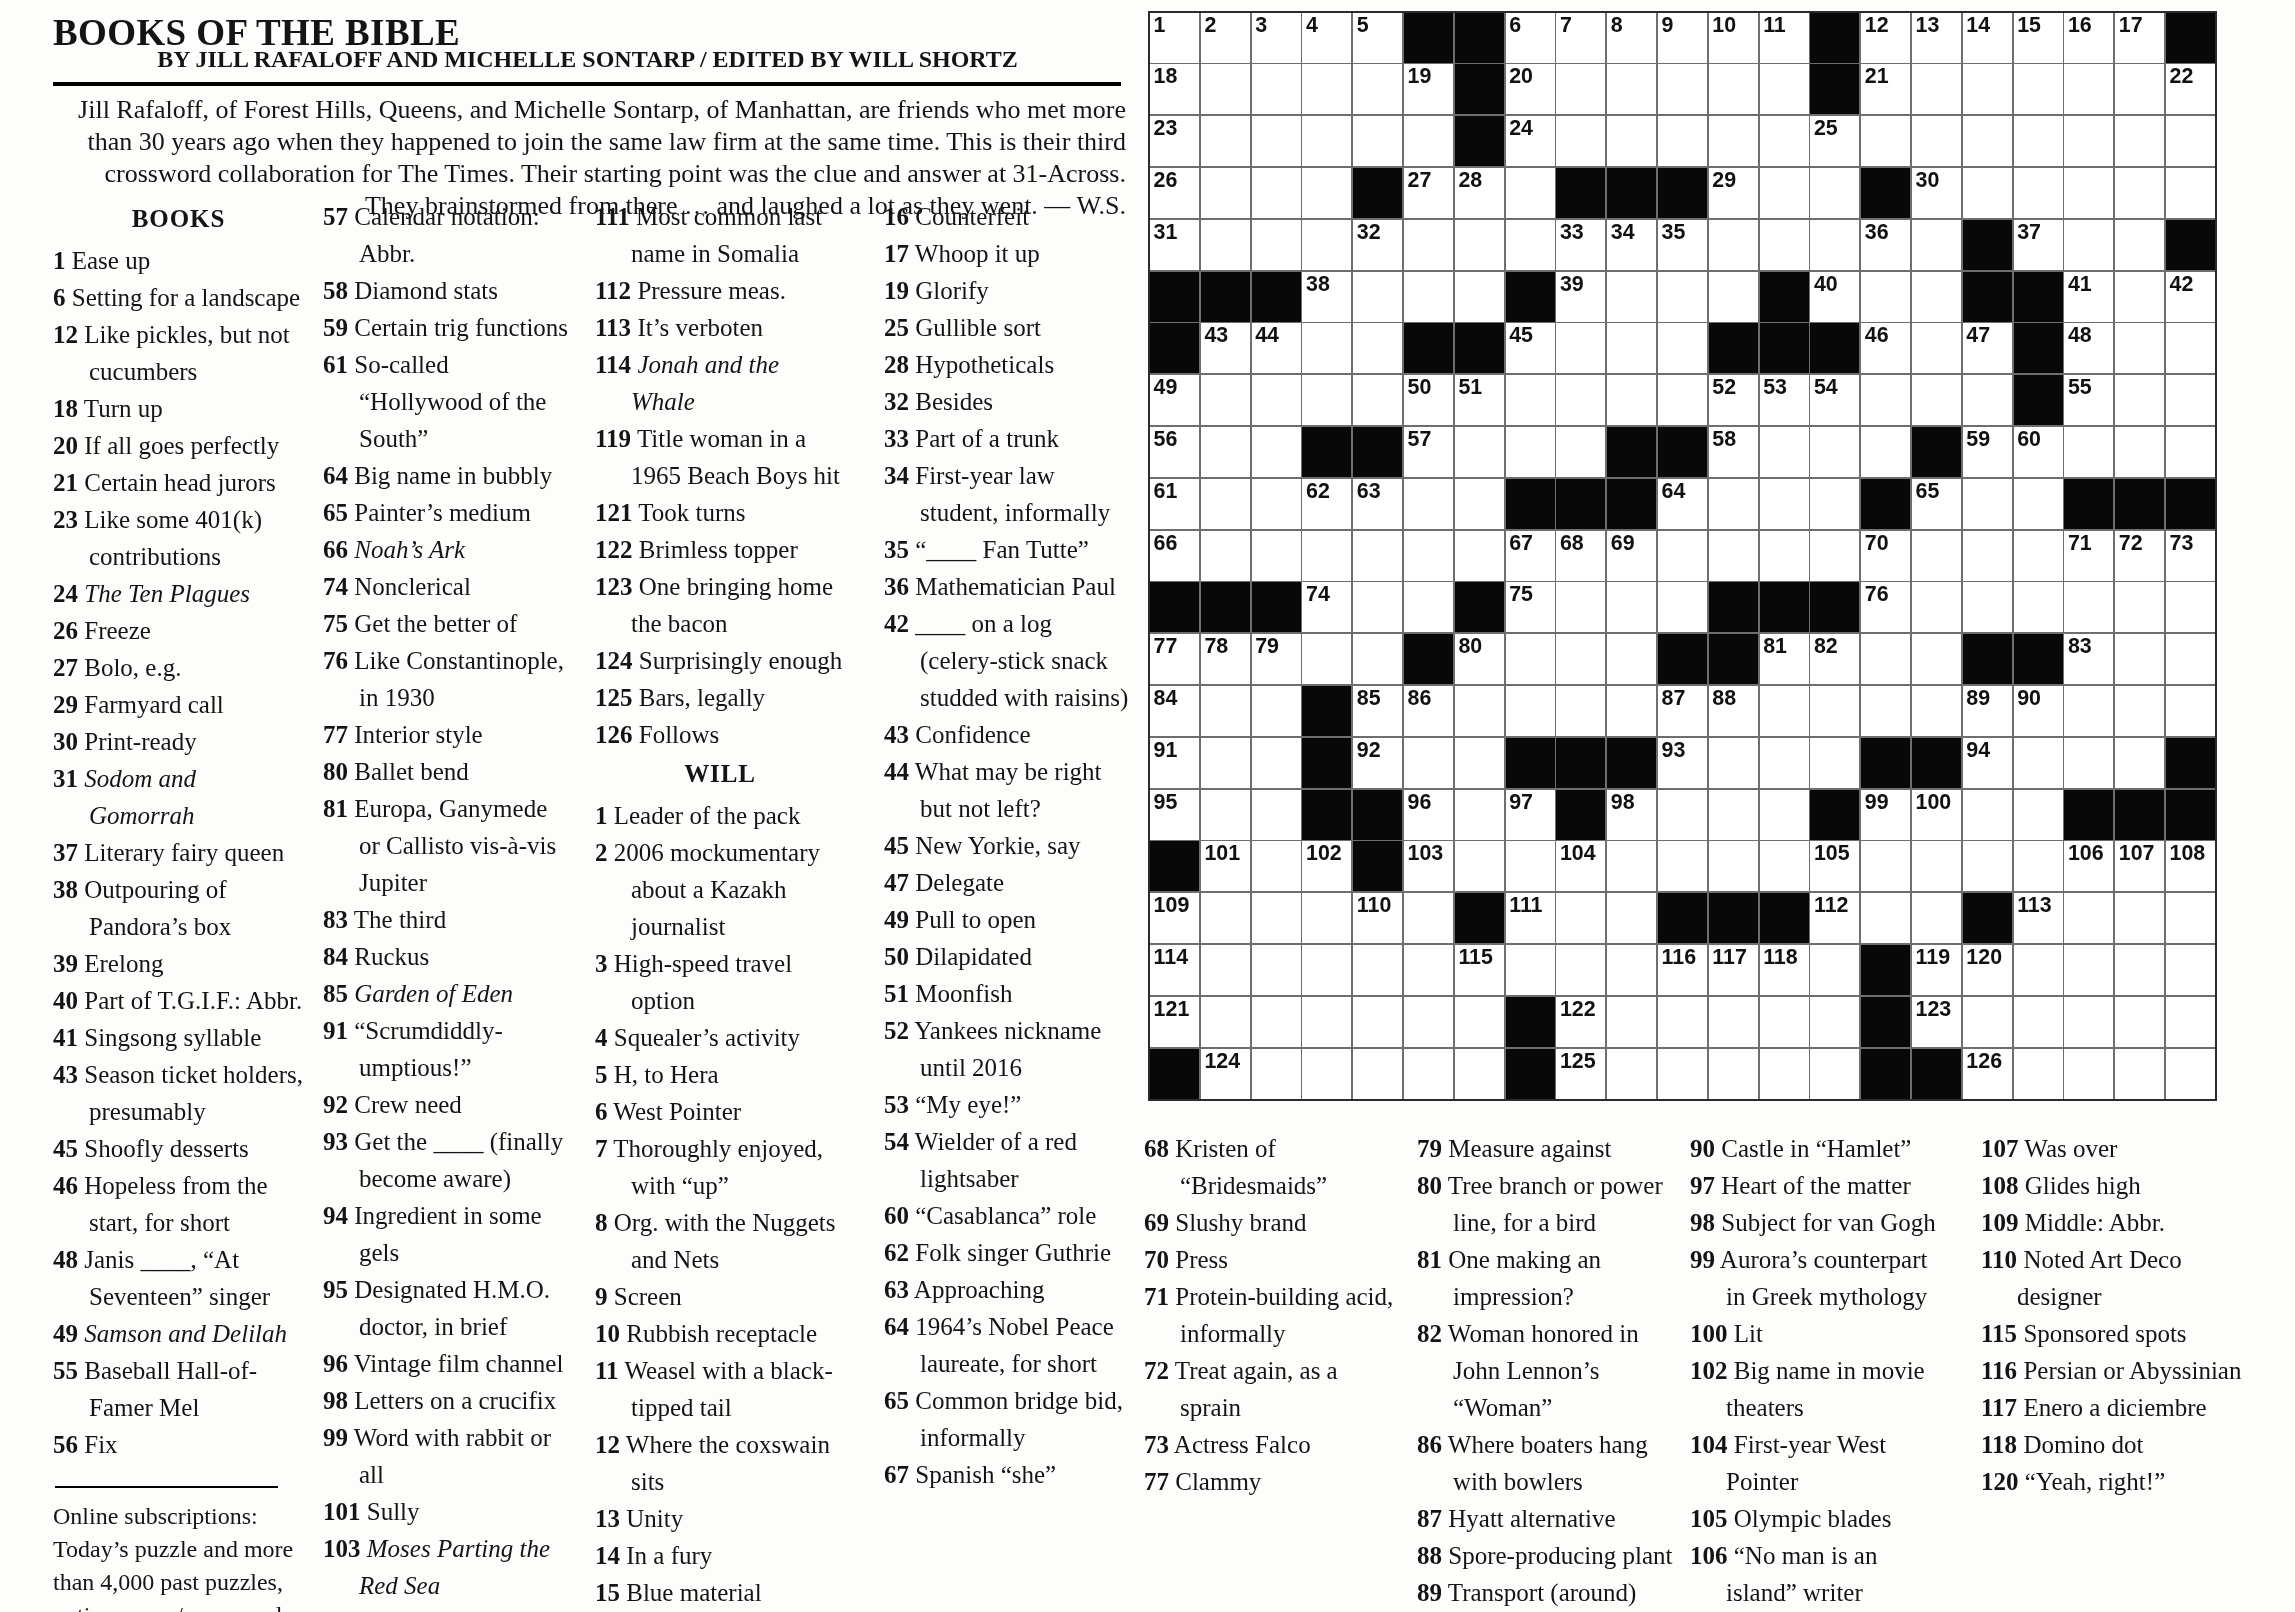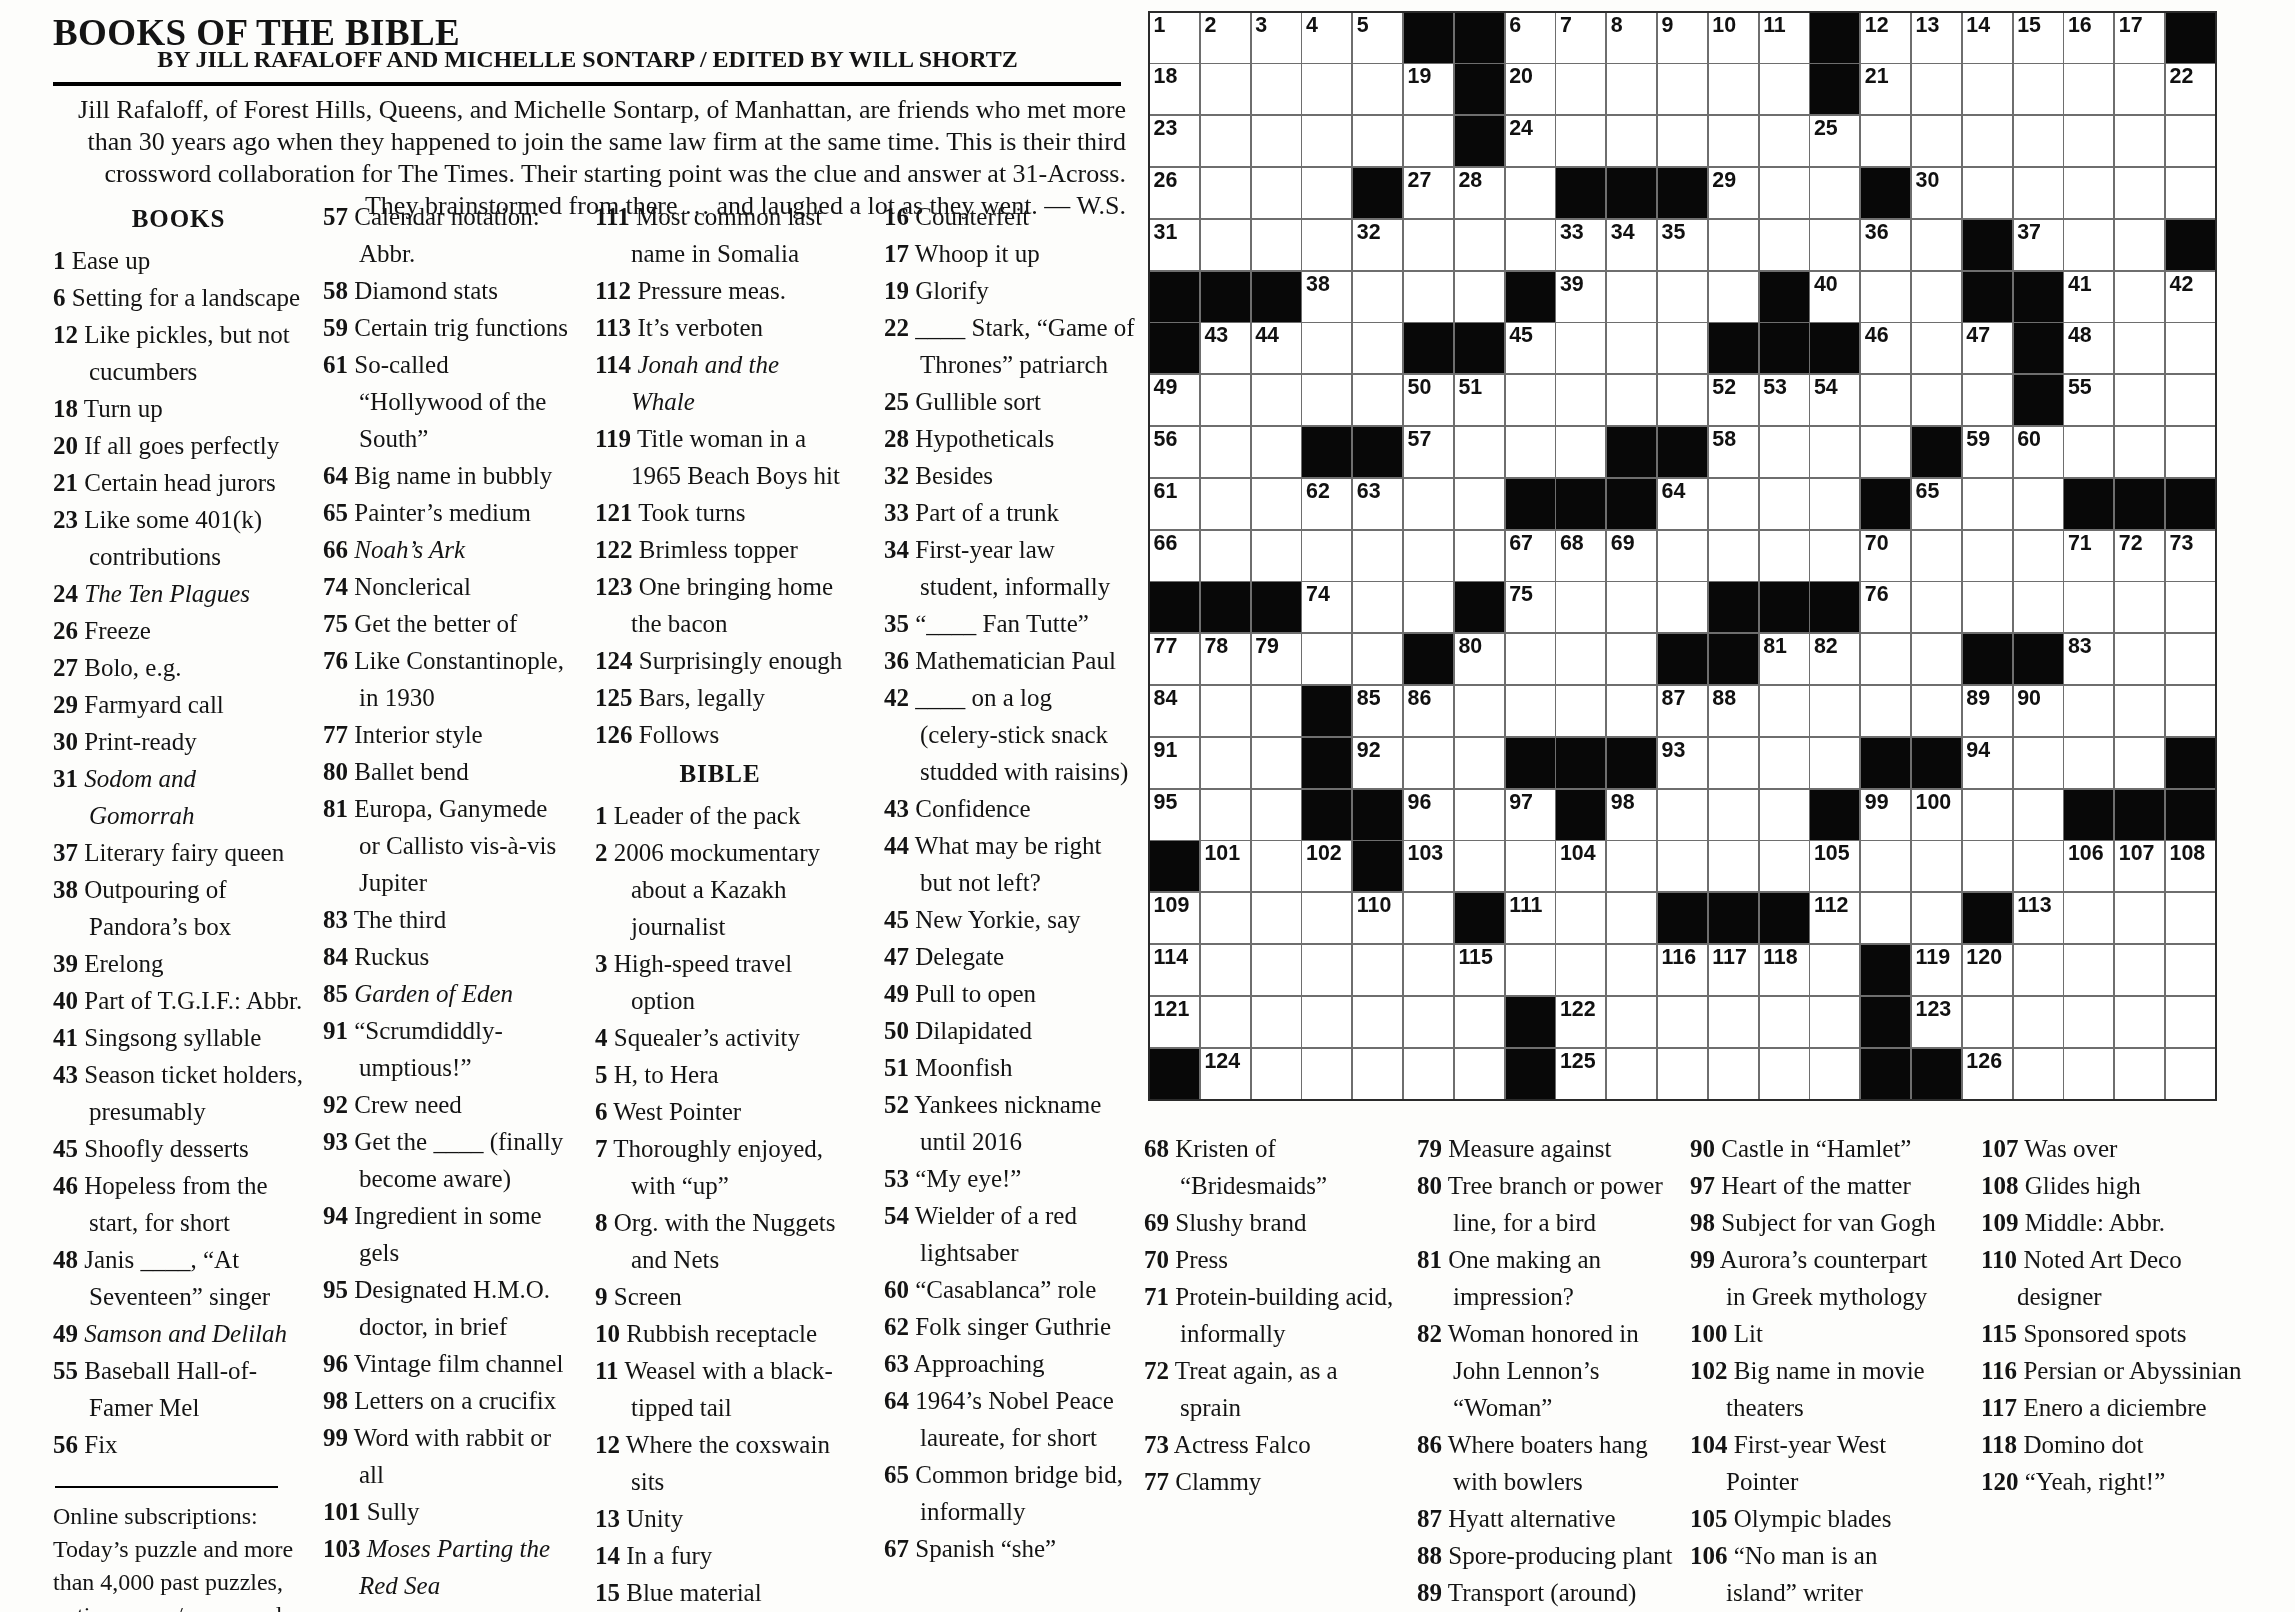--- a/index.html
+++ b/index.html
@@ -131,42 +131,41 @@
     <div class="clue"><span class="cnum">112</span> Pressure meas.</div>
     <div class="clue"><span class="cnum">113</span> It’s verboten</div>
     <div class="clue italic"><span class="cnum">114</span> Jonah and the Whale</div>
     <div class="clue"><span class="cnum">119</span> Title woman in a 1965 Beach Boys hit</div>
     <div class="clue"><span class="cnum">121</span> Took turns</div>
     <div class="clue"><span class="cnum">122</span> Brimless topper</div>
     <div class="clue"><span class="cnum">123</span> One bringing home the bacon</div>
     <div class="clue"><span class="cnum">124</span> Surprisingly enough</div>
     <div class="clue"><span class="cnum">125</span> Bars, legally</div>
     <div class="clue"><span class="cnum">126</span> Follows</div>
-    <div class="clue-head">BIBLE</div>
+    <div class="clue-head">WILL</div>
     <div class="clue"><span class="cnum">1</span> Leader of the pack</div>
     <div class="clue"><span class="cnum">2</span> 2006 mockumentary about a Kazakh journalist</div>
     <div class="clue"><span class="cnum">3</span> High-speed travel option</div>
     <div class="clue"><span class="cnum">4</span> Squealer’s activity</div>
     <div class="clue"><span class="cnum">5</span> H, to Hera</div>
     <div class="clue"><span class="cnum">6</span> West Pointer</div>
     <div class="clue"><span class="cnum">7</span> Thoroughly enjoyed, with “up”</div>
     <div class="clue"><span class="cnum">8</span> Org. with the Nuggets and Nets</div>
     <div class="clue"><span class="cnum">9</span> Screen</div>
     <div class="clue"><span class="cnum">10</span> Rubbish receptacle</div>
     <div class="clue"><span class="cnum">11</span> Weasel with a black-tipped tail</div>
     <div class="clue"><span class="cnum">12</span> Where the coxswain sits</div>
     <div class="clue"><span class="cnum">13</span> Unity</div>
     <div class="clue"><span class="cnum">14</span> In a fury</div>
     <div class="clue"><span class="cnum">15</span> Blue material</div>
   </div>
 <div class="clue-col" id="colD">
     <div class="clue"><span class="cnum">16</span> Counterfeit</div>
     <div class="clue"><span class="cnum">17</span> Whoop it up</div>
     <div class="clue"><span class="cnum">19</span> Glorify</div>
-    <div class="clue"><span class="cnum">22</span> ____ Stark, “Game of Thrones” patriarch</div>
     <div class="clue"><span class="cnum">25</span> Gullible sort</div>
     <div class="clue"><span class="cnum">28</span> Hypotheticals</div>
     <div class="clue"><span class="cnum">32</span> Besides</div>
     <div class="clue"><span class="cnum">33</span> Part of a trunk</div>
     <div class="clue"><span class="cnum">34</span> First-year law student, informally</div>
     <div class="clue"><span class="cnum">35</span> “____ Fan Tutte”</div>
     <div class="clue"><span class="cnum">36</span> Mathematician Paul</div>
     <div class="clue"><span class="cnum">42</span> ____ on a log (celery-stick snack studded with raisins)</div>
     <div class="clue"><span class="cnum">43</span> Confidence</div>
     <div class="clue"><span class="cnum">44</span> What may be right but not left?</div>

